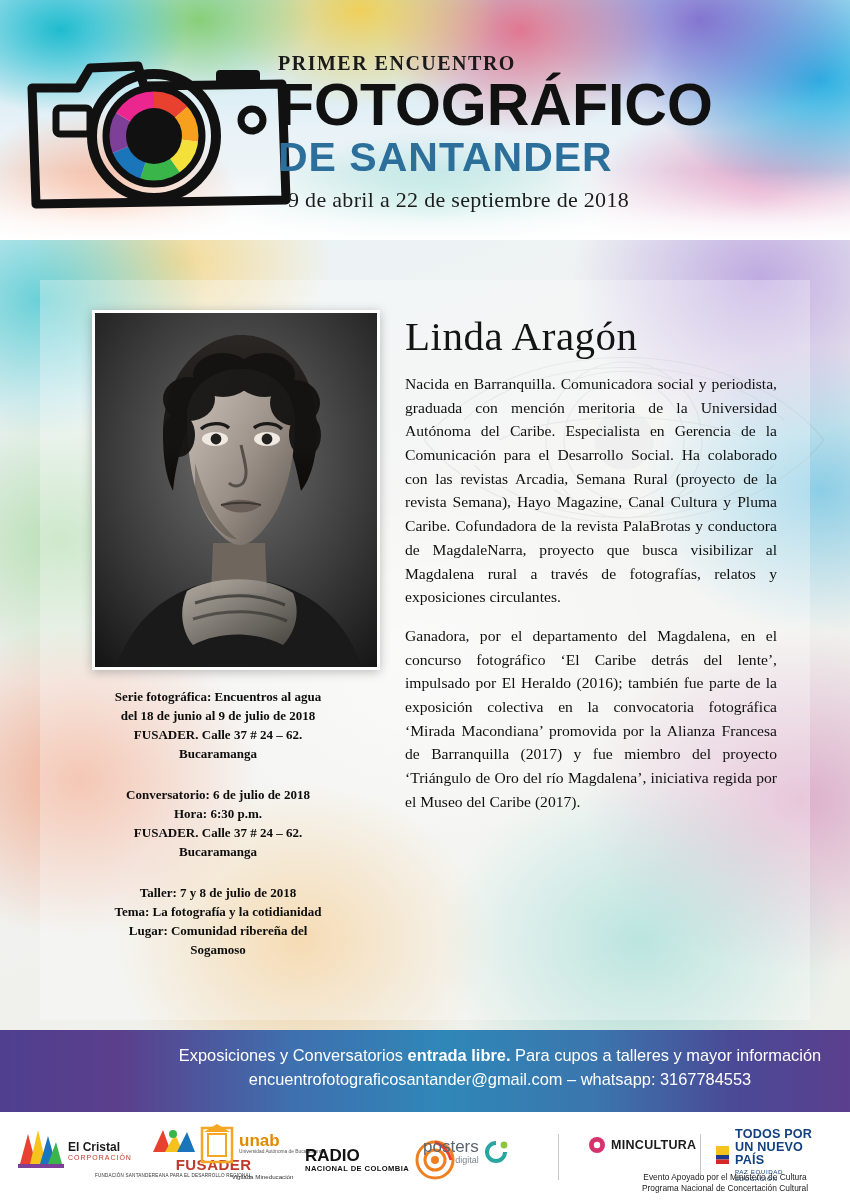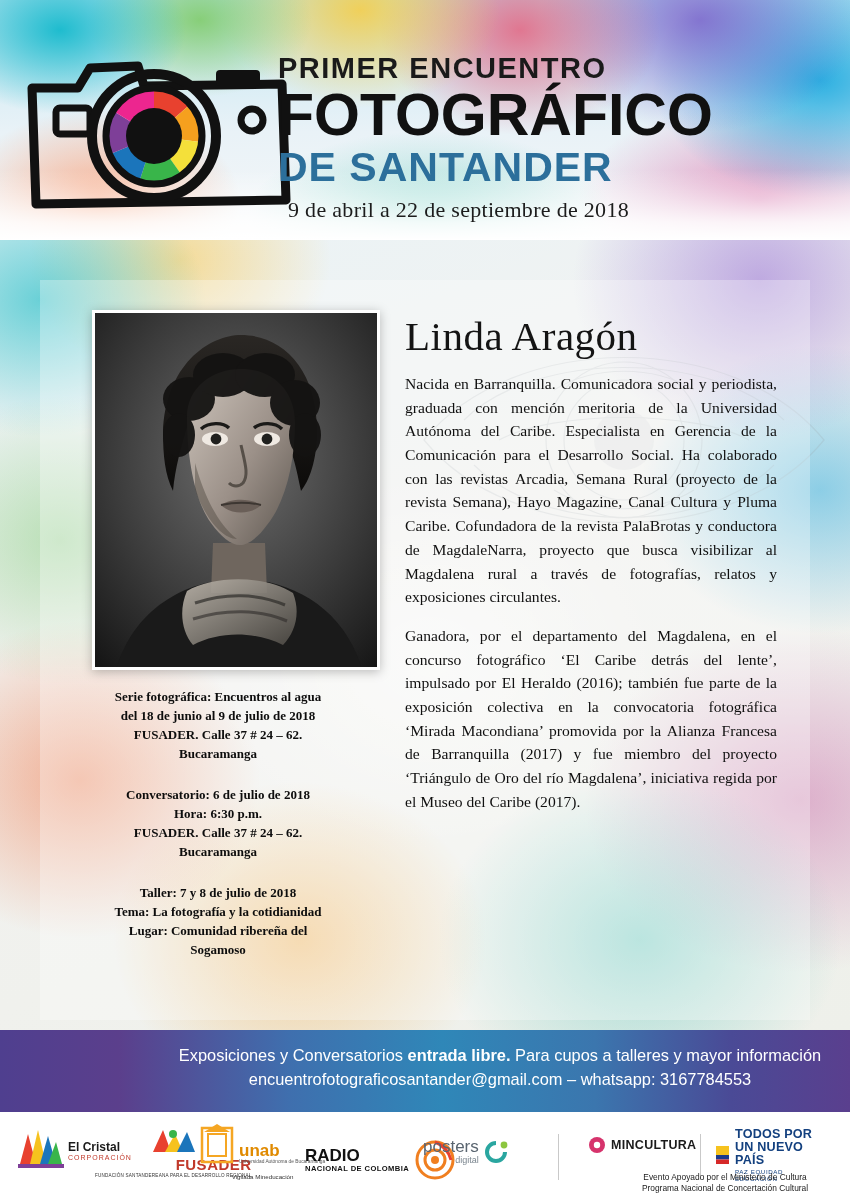--- a/index.html
+++ b/index.html
@@ -38,22 +38,22 @@
     background: linear-gradient(180deg, rgba(255,255,255,0) 0%, rgba(255,255,255,.85) 75%, rgba(255,255,255,1) 100%);
   }
 
   .camera-logo { position: absolute; left: 20px; top: 28px; width: 280px; height: 190px; }
 
   .title-block {
     position: absolute; left: 278px; top: 52px; width: 560px;
     text-align: left; color: #111;
   }
   .t-line1 {
-    font-size: 29px; font-weight: 700; letter-spacing: 1.5px; color: #1a1a1a;
-    font-family: Liberation Sans, sans-serif;
+    font-size: 20px; font-weight: 700; letter-spacing: 1.5px; color: #1a1a1a;
+    font-family: Liberation Serif, serif;
   }
   .t-line2 {
     font-size: 59px; font-weight: 700; letter-spacing: 0px; color: #111; line-height: .97;
     margin-top: 2px;
   }
   .t-line3 {
     font-size: 41px; font-weight: 700; letter-spacing: 1px; color: #2c6f9b; line-height: 1.05;
     margin-top: 2px;
   }
   .t-dates {
@@ -342,21 +342,21 @@
           <polygon points="4,26 14,4 22,26" fill="#e8412f"></polygon>
           <polygon points="16,26 26,8 34,26" fill="#f6c21e"></polygon>
           <polygon points="28,26 38,6 46,26" fill="#1b75bb"></polygon>
           <circle cx="24" cy="8" r="4" fill="#39b54a"></circle>
         </svg>
         <div style="font-size:15px;font-weight:700;color:#c0392b;letter-spacing:.5px;text-align:right;">FUSADER</div>
         <div style="font-size:4.6px;color:#333;text-align:center;letter-spacing:.2px;">FUNDACIÓN SANTANDEREANA PARA EL DESARROLLO REGIONAL</div>
       </div>
 
       <div class="spon" style="left:200px; top:10px; display:block;">
-        <div style="display:flex;align-items:flex-end;gap:5px;">
+        <div style="display:flex;align-items:center;gap:5px;">
           <svg width="34" height="42" viewBox="0 0 34 42">
             <rect x="2" y="6" width="30" height="34" fill="none" stroke="#f5a623" stroke-width="2.5"></rect>
             <rect x="8" y="12" width="18" height="22" fill="none" stroke="#f5a623" stroke-width="2"></rect>
             <path d="M17 2 L30 10 L4 10 Z" fill="#f5a623"></path>
           </svg>
           <div>
             <div style="font-size:17px;font-weight:700;color:#e08a00;line-height:1;">unab</div>
             <div style="font-size:4.8px;color:#555;">Universidad Autónoma de Bucaramanga</div>
           </div>
         </div>

